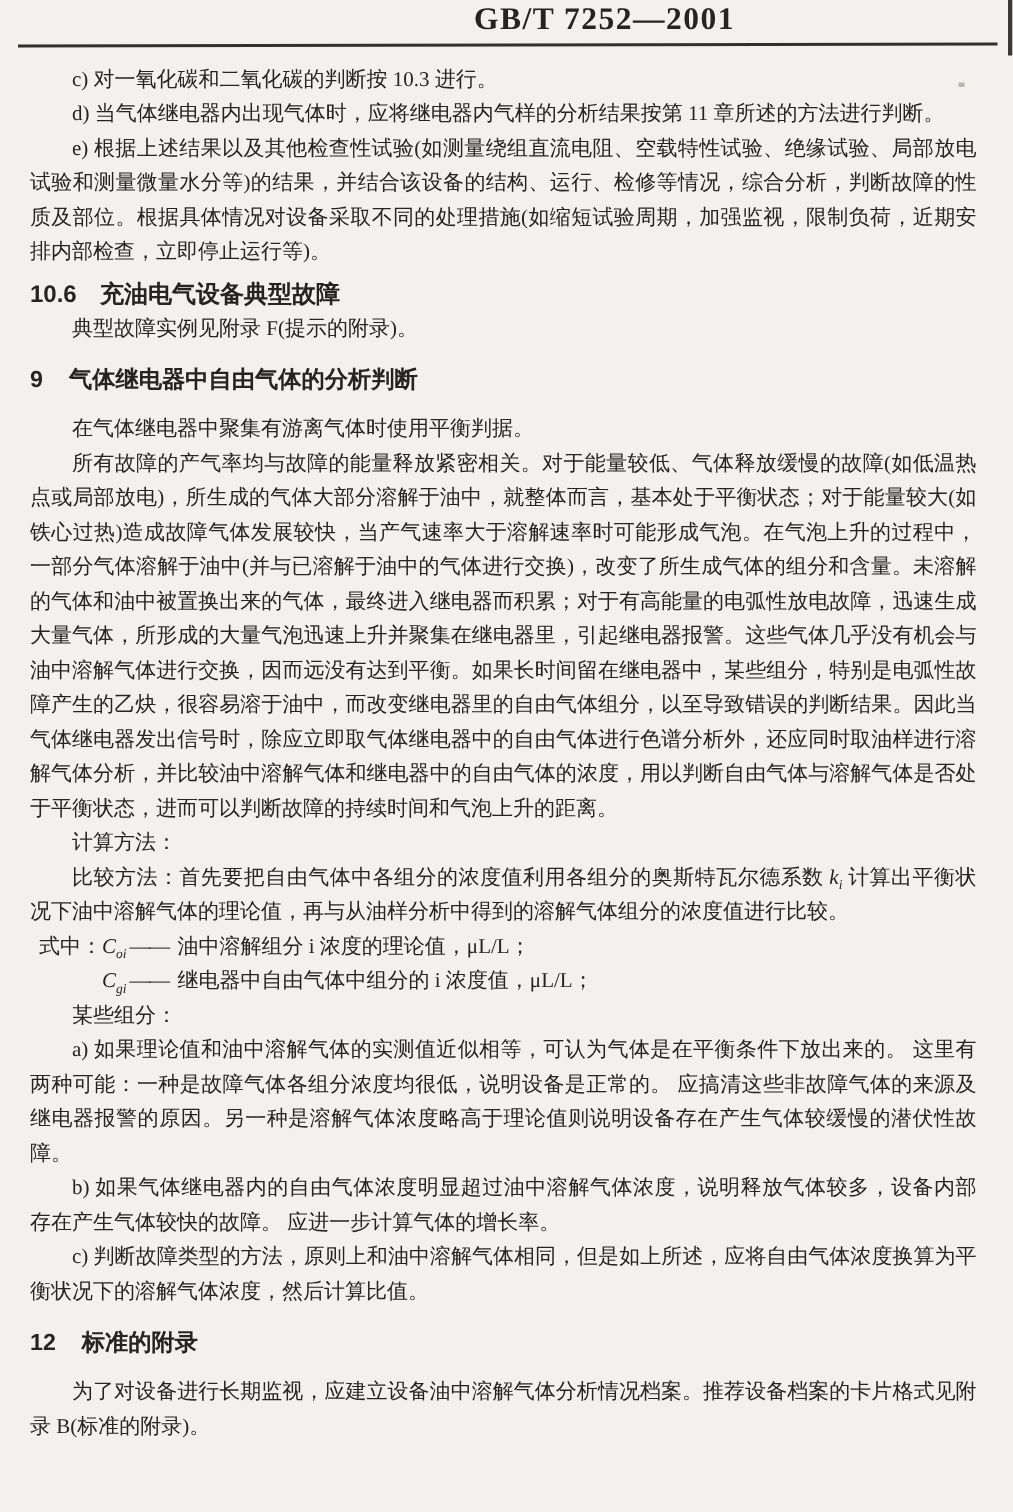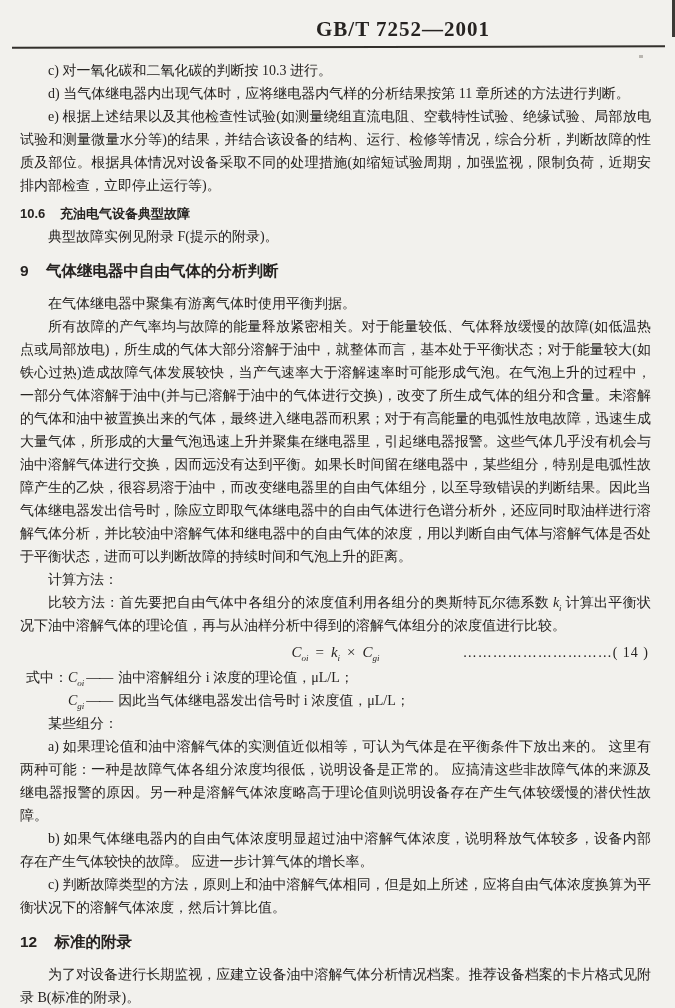--- a/index.html
+++ b/index.html
@@ -9,41 +9,40 @@
     width:675px;height:1008px;
     background:#f2f1ed;
     color:#262321;
     font-family:"Liberation Serif","DejaVu Serif",serif;
     font-size:14px;
     overflow:hidden;
     box-sizing:border-box;
   }
   .doc-header{
     display:flex;justify-content:center;
-    padding-top:17px;
     font-weight:bold;
     font-size:21px;
     letter-spacing:1px;
     font-family:"Liberation Serif","DejaVu Serif",serif;
     margin-left:15px;
   }
   .doc-header .shift{margin-left:116px;}
   .rule{
     border:none;
     border-top:2.5px solid #33302c;
     margin:4px 10px 0 12px;
     transform:rotate(-0.12deg);
   }
   .content{padding:11px 24px 0 20px;}
   p{margin:0;text-align:justify;line-height:23px;}
   .indent{text-indent:2em;}
   .h-sub{
     margin:5px 0 0 0;
     font-family:"Liberation Sans","DejaVu Sans",sans-serif;
-    font-weight:bold;font-size:13px;line-height:23px;text-align:left;
+    font-weight:bold;font-size:16px;line-height:23px;text-align:left;
   }
   .h-main{
     margin:11px 0 9px 0;
     font-family:"Liberation Sans","DejaVu Sans",sans-serif;
     font-weight:bold;font-size:15.5px;line-height:24px;text-align:left;
   }
   .h-num{margin-right:13px;font-family:"Liberation Sans","DejaVu Sans",sans-serif;}
   .h-sub .h-num{margin-right:11px;}
   i.var{font-family:"Liberation Serif","DejaVu Serif",serif;font-style:italic;}
   sub{font-size:9px;font-style:italic;line-height:0;}
@@ -93,28 +92,24 @@
       <span>气体继电器中自由气体的分析判断</span>
     </h2>
 
     <p class="indent">在气体继电器中聚集有游离气体时使用平衡判据。</p>
     <p class="indent">所有故障的产气率均与故障的能量释放紧密相关。对于能量较低、气体释放缓慢的故障(如低温热点或局部放电)，所生成的气体大部分溶解于油中，就整体而言，基本处于平衡状态；对于能量较大(如铁心过热)造成故障气体发展较快，当产气速率大于溶解速率时可能形成气泡。在气泡上升的过程中，一部分气体溶解于油中(并与已溶解于油中的气体进行交换)，改变了所生成气体的组分和含量。未溶解的气体和油中被置换出来的气体，最终进入继电器而积累；对于有高能量的电弧性放电故障，迅速生成大量气体，所形成的大量气泡迅速上升并聚集在继电器里，引起继电器报警。这些气体几乎没有机会与油中溶解气体进行交换，因而远没有达到平衡。如果长时间留在继电器中，某些组分，特别是电弧性故障产生的乙炔，很容易溶于油中，而改变继电器里的自由气体组分，以至导致错误的判断结果。因此当气体继电器发出信号时，除应立即取气体继电器中的自由气体进行色谱分析外，还应同时取油样进行溶解气体分析，并比较油中溶解气体和继电器中的自由气体的浓度，用以判断自由气体与溶解气体是否处于平衡状态，进而可以判断故障的持续时间和气泡上升的距离。</p>
 
     <p class="indent">计算方法：</p>
 
     <p class="indent"><span>比较方法：首先要把自由气体中各组分的浓度值利用各组分的奥斯特瓦尔德系数 </span><i class="var">k</i><sub>i</sub><span> 计算出平衡状况下油中溶解气体的理论值，再与从油样分析中得到的溶解气体组分的浓度值进行比较。</span></p>
 
-    <div class="formula-row">
-      <span class="formula"><i class="var">C</i><sub>oi</sub><span class="op">=</span><i class="var">k</i><sub>i</sub><span class="op">×</span><i class="var">C</i><sub>gi</sub></span>
-      <span class="eq-no"><span>…………………………</span><span>( 14 )</span></span>
-    </div>
 
     <p class="def-row1"><span>式中：</span><i class="var">C</i><sub>oi</sub><span class="def-dash">——</span><span>油中溶解组分 i 浓度的理论值，μL/L；</span></p>
 
-    <p class="def-row2"><i class="var">C</i><sub>gi</sub><span class="def-dash">——</span><span>因此当气体继电器发出信号时 i 浓度值，μL/L；</span></p>
+    <p class="def-row2"><i class="var">C</i><sub>gi</sub><span class="def-dash">——</span><span>继电器中自由气体中组分的 i 浓度值，μL/L；</span></p>
 
 
     <p class="indent">某些组分：</p>
 
     <p class="indent">a) 如果理论值和油中溶解气体的实测值近似相等，可认为气体是在平衡条件下放出来的。 这里有两种可能：一种是故障气体各组分浓度均很低，说明设备是正常的。 应搞清这些非故障气体的来源及继电器报警的原因。另一种是溶解气体浓度略高于理论值则说明设备存在产生气体较缓慢的潜伏性故障。</p>
     <p class="indent">b) 如果气体继电器内的自由气体浓度明显超过油中溶解气体浓度，说明释放气体较多，设备内部存在产生气体较快的故障。 应进一步计算气体的增长率。</p>
     <p class="indent">c) 判断故障类型的方法，原则上和油中溶解气体相同，但是如上所述，应将自由气体浓度换算为平衡状况下的溶解气体浓度，然后计算比值。</p>
 
     <h2 class="h-main">
       <span class="h-num">12</span>

